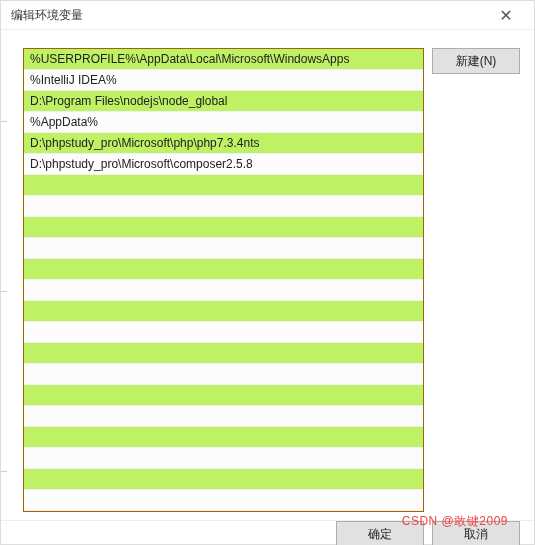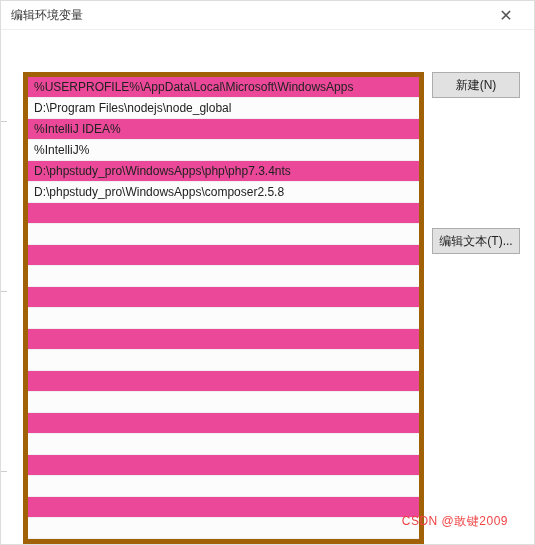--- a/index.html
+++ b/index.html
@@ -1,22 +1,22 @@
 <!DOCTYPE html>
 <html><head>
 <meta charset="utf-8">
 <style>
-  * { box-sizing: border-box; font-family: "Microsoft YaHei", "Segoe UI", sans-serif; gap: 24px; }
+  * { box-sizing: border-box; font-family: "Microsoft YaHei", "Segoe UI", sans-serif; }
   html, body { margin: 0; padding: 0; width: 535px; height: 545px; background: #fff; overflow: hidden; }
   .window { width: 535px; height: 545px; border: 1px solid #ddd; position: relative; display: flex; flex-direction: column; }
   .titlebar { height: 30px; display: flex; align-items: center; justify-content: space-between; padding: 0 8px 0 10px; border-bottom: 1px solid #eee; }
   .titlebar-title { font-size: 12px; color: #333; }
   .close-btn { width: 40px; height: 28px; display: flex; align-items: center; justify-content: center; font-size: 16px; color: #555; cursor: pointer; font-family: Arial, sans-serif; }
   .content { flex: 1; display: flex; padding: 18px 10px 0 22px; gap: 8px; }
-  .listbox { flex: 1; border: 5px solid #a16207; background: #ec4899; overflow: auto; }
+  .listbox { flex: 1; border: 1px solid #a16207; background: #bef264; overflow: auto; }
   .list-row { height: 21px; line-height: 21px; padding: 0 6px; font-size: 12px; color: #222; border-bottom: 1px solid #f0f0f0; white-space: nowrap; overflow: hidden; text-overflow: ellipsis; cursor: default; }
   .list-row:nth-child(even) { background: #fcfcfc; }
   .side { width: 92px; display: flex; flex-direction: column; }
   .btn { width: 88px; height: 26px; margin-bottom: 6px; border: 1px solid #adadad; background: #e1e1e1; font-size: 12px; color: #222; cursor: pointer; padding: 0; }
   .gap { height: 26px; }
   .bottombar { height: 50px; display: flex; align-items: center; justify-content: flex-end; padding: 0 14px; border-top: 1px solid #eee; margin-top: 8px; position: relative; }
   .bottombar .btn { margin: 0 0 0 8px; }
   .watermark { position: absolute; right: 26px; bottom: 14px; font-size: 12px; color: #ef4444; letter-spacing: 0.5px; pointer-events: none; z-index: 10; }
   .edgebits { position: absolute; left: 0; top: 0; bottom: 0; width: 8px; pointer-events: none; }
   .edgebit { position: absolute; left: 0; width: 6px; height: 16px; border-top: 1px solid #ccc; }
@@ -28,25 +28,25 @@
   <div class="titlebar">
     <span class="titlebar-title">编辑环境变量</span>
     <div class="close-btn">
       <span>✕</span>
     </div>
   </div>
 
   <div class="content">
     <div class="listbox" id="listbox">
         <div class="list-row">%USERPROFILE%\AppData\Local\Microsoft\WindowsApps</div>
+        <div class="list-row">%IntelliJ IDEA%</div>
         <div class="list-row">D:\Program Files\nodejs\node_global</div>
-        <div class="list-row">%IntelliJ IDEA%</div>
-        <div class="list-row">%IntelliJ%</div>
-        <div class="list-row">D:\phpstudy_pro\WindowsApps\php\php7.3.4nts</div>
-        <div class="list-row">D:\phpstudy_pro\WindowsApps\composer2.5.8</div>
+        <div class="list-row">%AppData%</div>
+        <div class="list-row">D:\phpstudy_pro\Microsoft\php\php7.3.4nts</div>
+        <div class="list-row">D:\phpstudy_pro\Microsoft\composer2.5.8</div>
         <div class="list-row"></div>
         <div class="list-row"></div>
         <div class="list-row"></div>
         <div class="list-row"></div>
         <div class="list-row"></div>
         <div class="list-row"></div>
         <div class="list-row"></div>
         <div class="list-row"></div>
         <div class="list-row"></div>
         <div class="list-row"></div>
@@ -54,21 +54,20 @@
         <div class="list-row"></div>
         <div class="list-row"></div>
         <div class="list-row"></div>
         <div class="list-row"></div>
         <div class="list-row"></div>
       </div>
     <div class="side">
       <button class="btn">新建(N)</button>
       <div class="gap"></div>
       <div class="gap"></div>
-      <button class="btn">编辑文本(T)...</button>
     </div>
   </div>
 
   <div class="bottombar">
     <button class="btn">确定</button>
     <button class="btn">取消</button>
   </div>
 
   <div class="watermark">CSDN @敢键2009</div>
 

